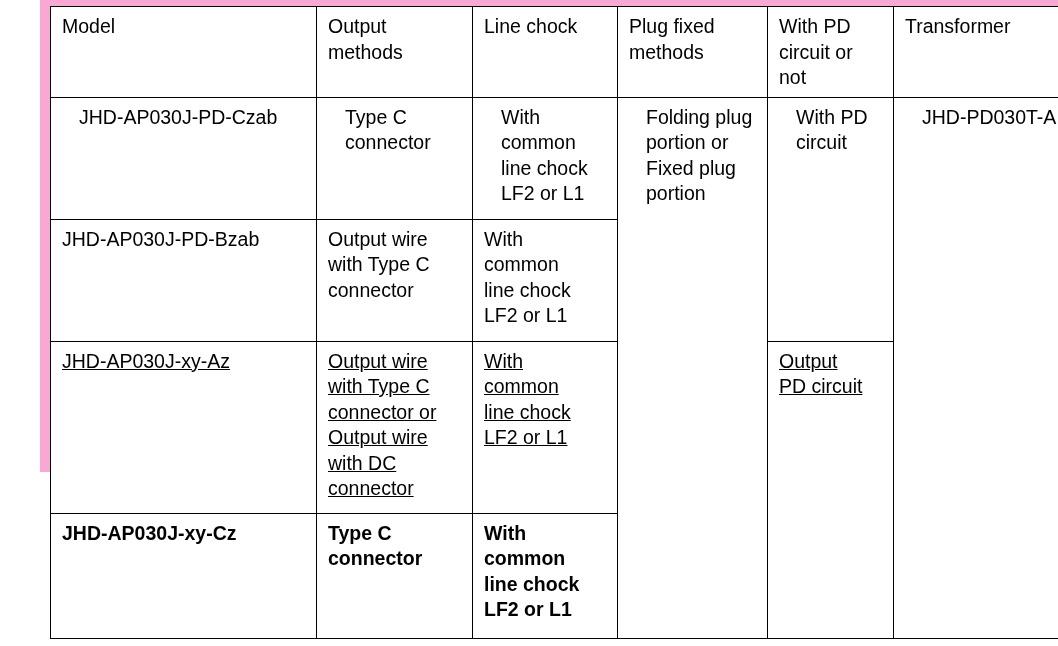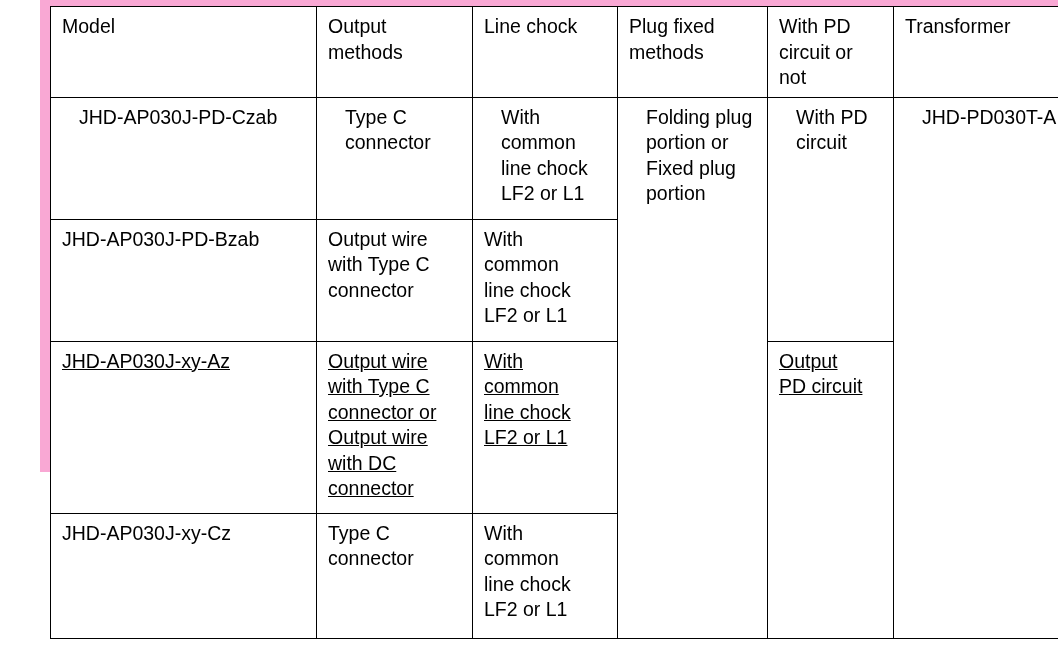--- a/index.html
+++ b/index.html
@@ -48,21 +48,21 @@
   .col-chock    { width: 145px; }
   .col-plug     { width: 150px; }
   .col-pd       { width: 126px; }
   .col-trans    { width: 193px; }
 
   
   tr.row-header td { height: 76px; }
   tr.row-1 td { height: 108px; padding-left: 28px; }
   tr.row-2 td { height: 108px; }
   tr.row-3 td { height: 158px; text-decoration: underline; }
-  tr.row-4 td { height: 111px; }
+  tr.row-4 td { height: 111px; font-weight: bold; }
 
   .cell-text {
     display: block;
     white-space: pre-line;
   }
 </style>
 </head>
 <body>
 
 <div class="page">

